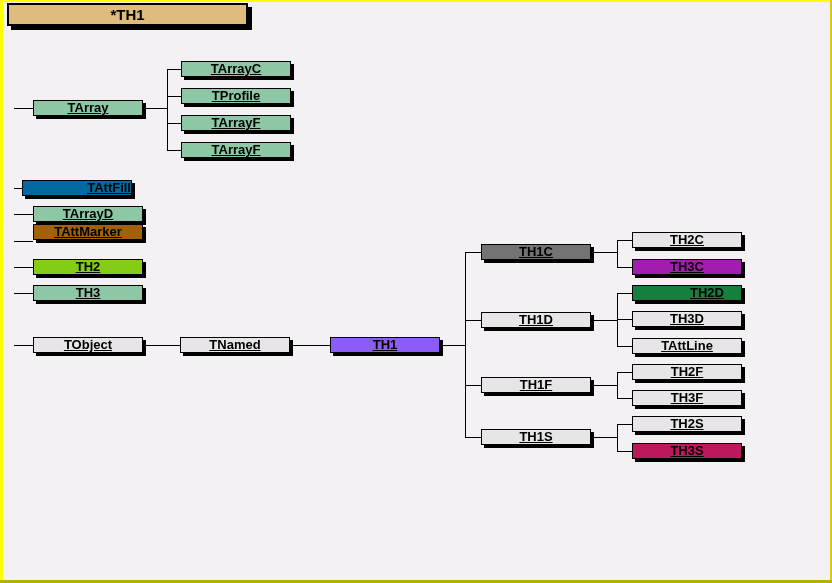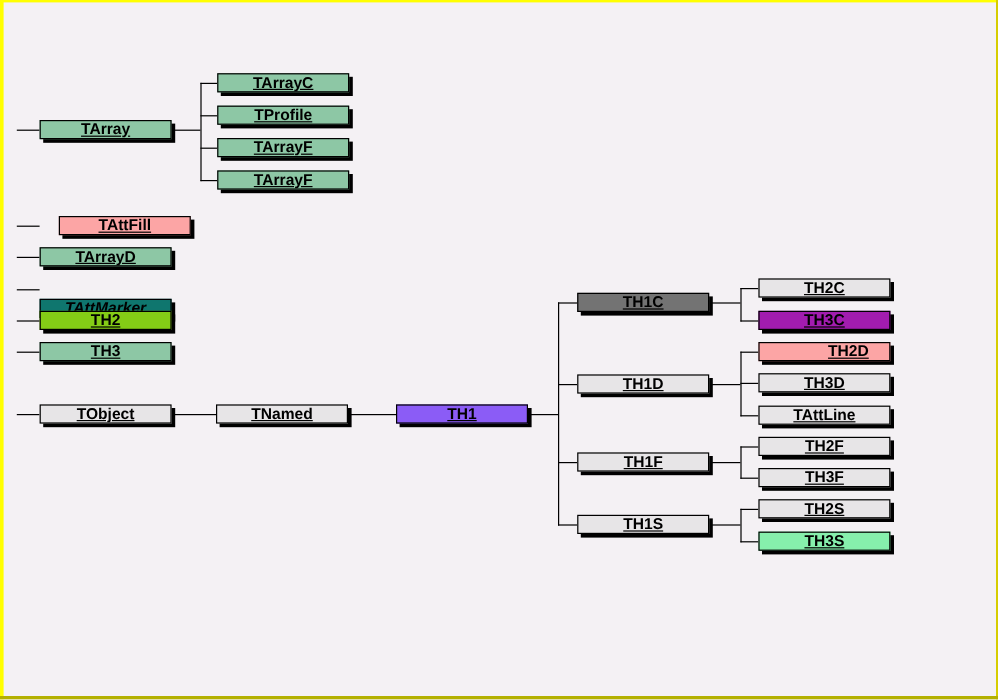--- a/index.html
+++ b/index.html
@@ -54,20 +54,23 @@
 </style>
 </head>
 <body>
 
 <div class="page" style="background: rgb(244, 241, 244);">
   <div class="frame-edge top" style="background: rgb(255, 255, 0);"></div>
   <div class="frame-edge left" style="background: rgb(255, 255, 0);"></div>
   <div class="frame-edge right" style="background: rgb(214, 205, 0);"></div>
   <div class="frame-edge bottom" style="background: rgb(179, 176, 0);"></div>
 
+  <div class="title-box" style="background: rgb(222, 188, 125);">
+    <span>*TH1</span>
+  </div>
 
   <div id="diagram-layer">
       <div class="line" style="left: 14px; top: 108px; width: 19px; height: 1px;"></div>
       <div class="line" style="left: 14px; top: 188px; width: 19px; height: 1px;"></div>
       <div class="line" style="left: 14px; top: 214px; width: 19px; height: 1px;"></div>
       <div class="line" style="left: 14px; top: 241px; width: 19px; height: 1px;"></div>
       <div class="line" style="left: 14px; top: 267px; width: 19px; height: 1px;"></div>
       <div class="line" style="left: 14px; top: 293px; width: 19px; height: 1px;"></div>
       <div class="line" style="left: 14px; top: 345px; width: 19px; height: 1px;"></div>
       <div class="line" style="left: 143px; top: 108px; width: 24px; height: 1px;"></div>
@@ -99,35 +102,35 @@
       <div class="line" style="left: 617px; top: 398px; width: 15px; height: 1px;"></div>
       <div class="line" style="left: 591px; top: 437px; width: 26px; height: 1px;"></div>
       <div class="line" style="left: 617px; top: 424px; width: 1px; height: 28px;"></div>
       <div class="line" style="left: 617px; top: 424px; width: 15px; height: 1px;"></div>
       <div class="line" style="left: 617px; top: 451px; width: 15px; height: 1px;"></div>
       <div class="node" style="background: rgb(141, 199, 165); left: 33px; top: 100px;">TArray</div>
       <div class="node" style="background: rgb(141, 199, 165); left: 181px; top: 61px;">TArrayC</div>
       <div class="node" style="background: rgb(141, 199, 165); left: 181px; top: 88px;">TProfile</div>
       <div class="node" style="background: rgb(141, 199, 165); left: 181px; top: 115px;">TArrayF</div>
       <div class="node" style="background: rgb(141, 199, 165); left: 181px; top: 142px;">TArrayF</div>
-      <div class="node" style="background: #fca5a5; left: 49px; top: 180px;">TAttFill</div>
+      <div class="node" style="background: #0369a1; left: 22px; top: 180px; text-align: right;">TAttFill</div>
       <div class="node" style="background: rgb(141, 199, 165); left: 33px; top: 206px;">TArrayD</div>
-      <div class="node" style="background: #0f766e; left: 33px; top: 249px; font-style: italic;">TAttMarker</div>
+      <div class="node" style="background: #a16207; left: 33px; top: 224px;">TAttMarker</div>
       <div class="node" style="background: #84cc16; left: 33px; top: 259px;">TH2</div>
       <div class="node" style="background: rgb(141, 199, 165); left: 33px; top: 285px;">TH3</div>
       <div class="node" style="background: rgb(231, 229, 231); left: 33px; top: 337px;">TObject</div>
       <div class="node" style="background: rgb(231, 229, 231); left: 180px; top: 337px;">TNamed</div>
       <div class="node" style="background: #8b5cf6; left: 330px; top: 337px;">TH1</div>
       <div class="node" style="background: #737373; left: 481px; top: 244px;">TH1C</div>
       <div class="node" style="background: rgb(231, 229, 231); left: 481px; top: 312px;">TH1D</div>
       <div class="node" style="background: rgb(231, 229, 231); left: 481px; top: 377px;">TH1F</div>
       <div class="node" style="background: rgb(231, 229, 231); left: 481px; top: 429px;">TH1S</div>
       <div class="node" style="background: rgb(231, 229, 231); left: 632px; top: 232px;">TH2C</div>
       <div class="node" style="background: #a21caf; left: 632px; top: 259px;">TH3C</div>
-      <div class="node" style="background: #fca5a5; left: 632px; top: 285px; padding-left: 40px;">TH2D</div>
+      <div class="node" style="background: #15803d; left: 632px; top: 285px; padding-left: 40px;">TH2D</div>
       <div class="node" style="background: rgb(231, 229, 231); left: 632px; top: 311px;">TH3D</div>
       <div class="node" style="background: rgb(231, 229, 231); left: 632px; top: 338px;">TAttLine</div>
       <div class="node" style="background: rgb(231, 229, 231); left: 632px; top: 364px;">TH2F</div>
       <div class="node" style="background: rgb(231, 229, 231); left: 632px; top: 390px;">TH3F</div>
       <div class="node" style="background: rgb(231, 229, 231); left: 632px; top: 416px;">TH2S</div>
-      <div class="node" style="background: #86efac; left: 632px; top: 443px;">TH3S</div>
+      <div class="node" style="background: #be185d; left: 632px; top: 443px;">TH3S</div>
     </div>
 </div>
 
 </body></html>

